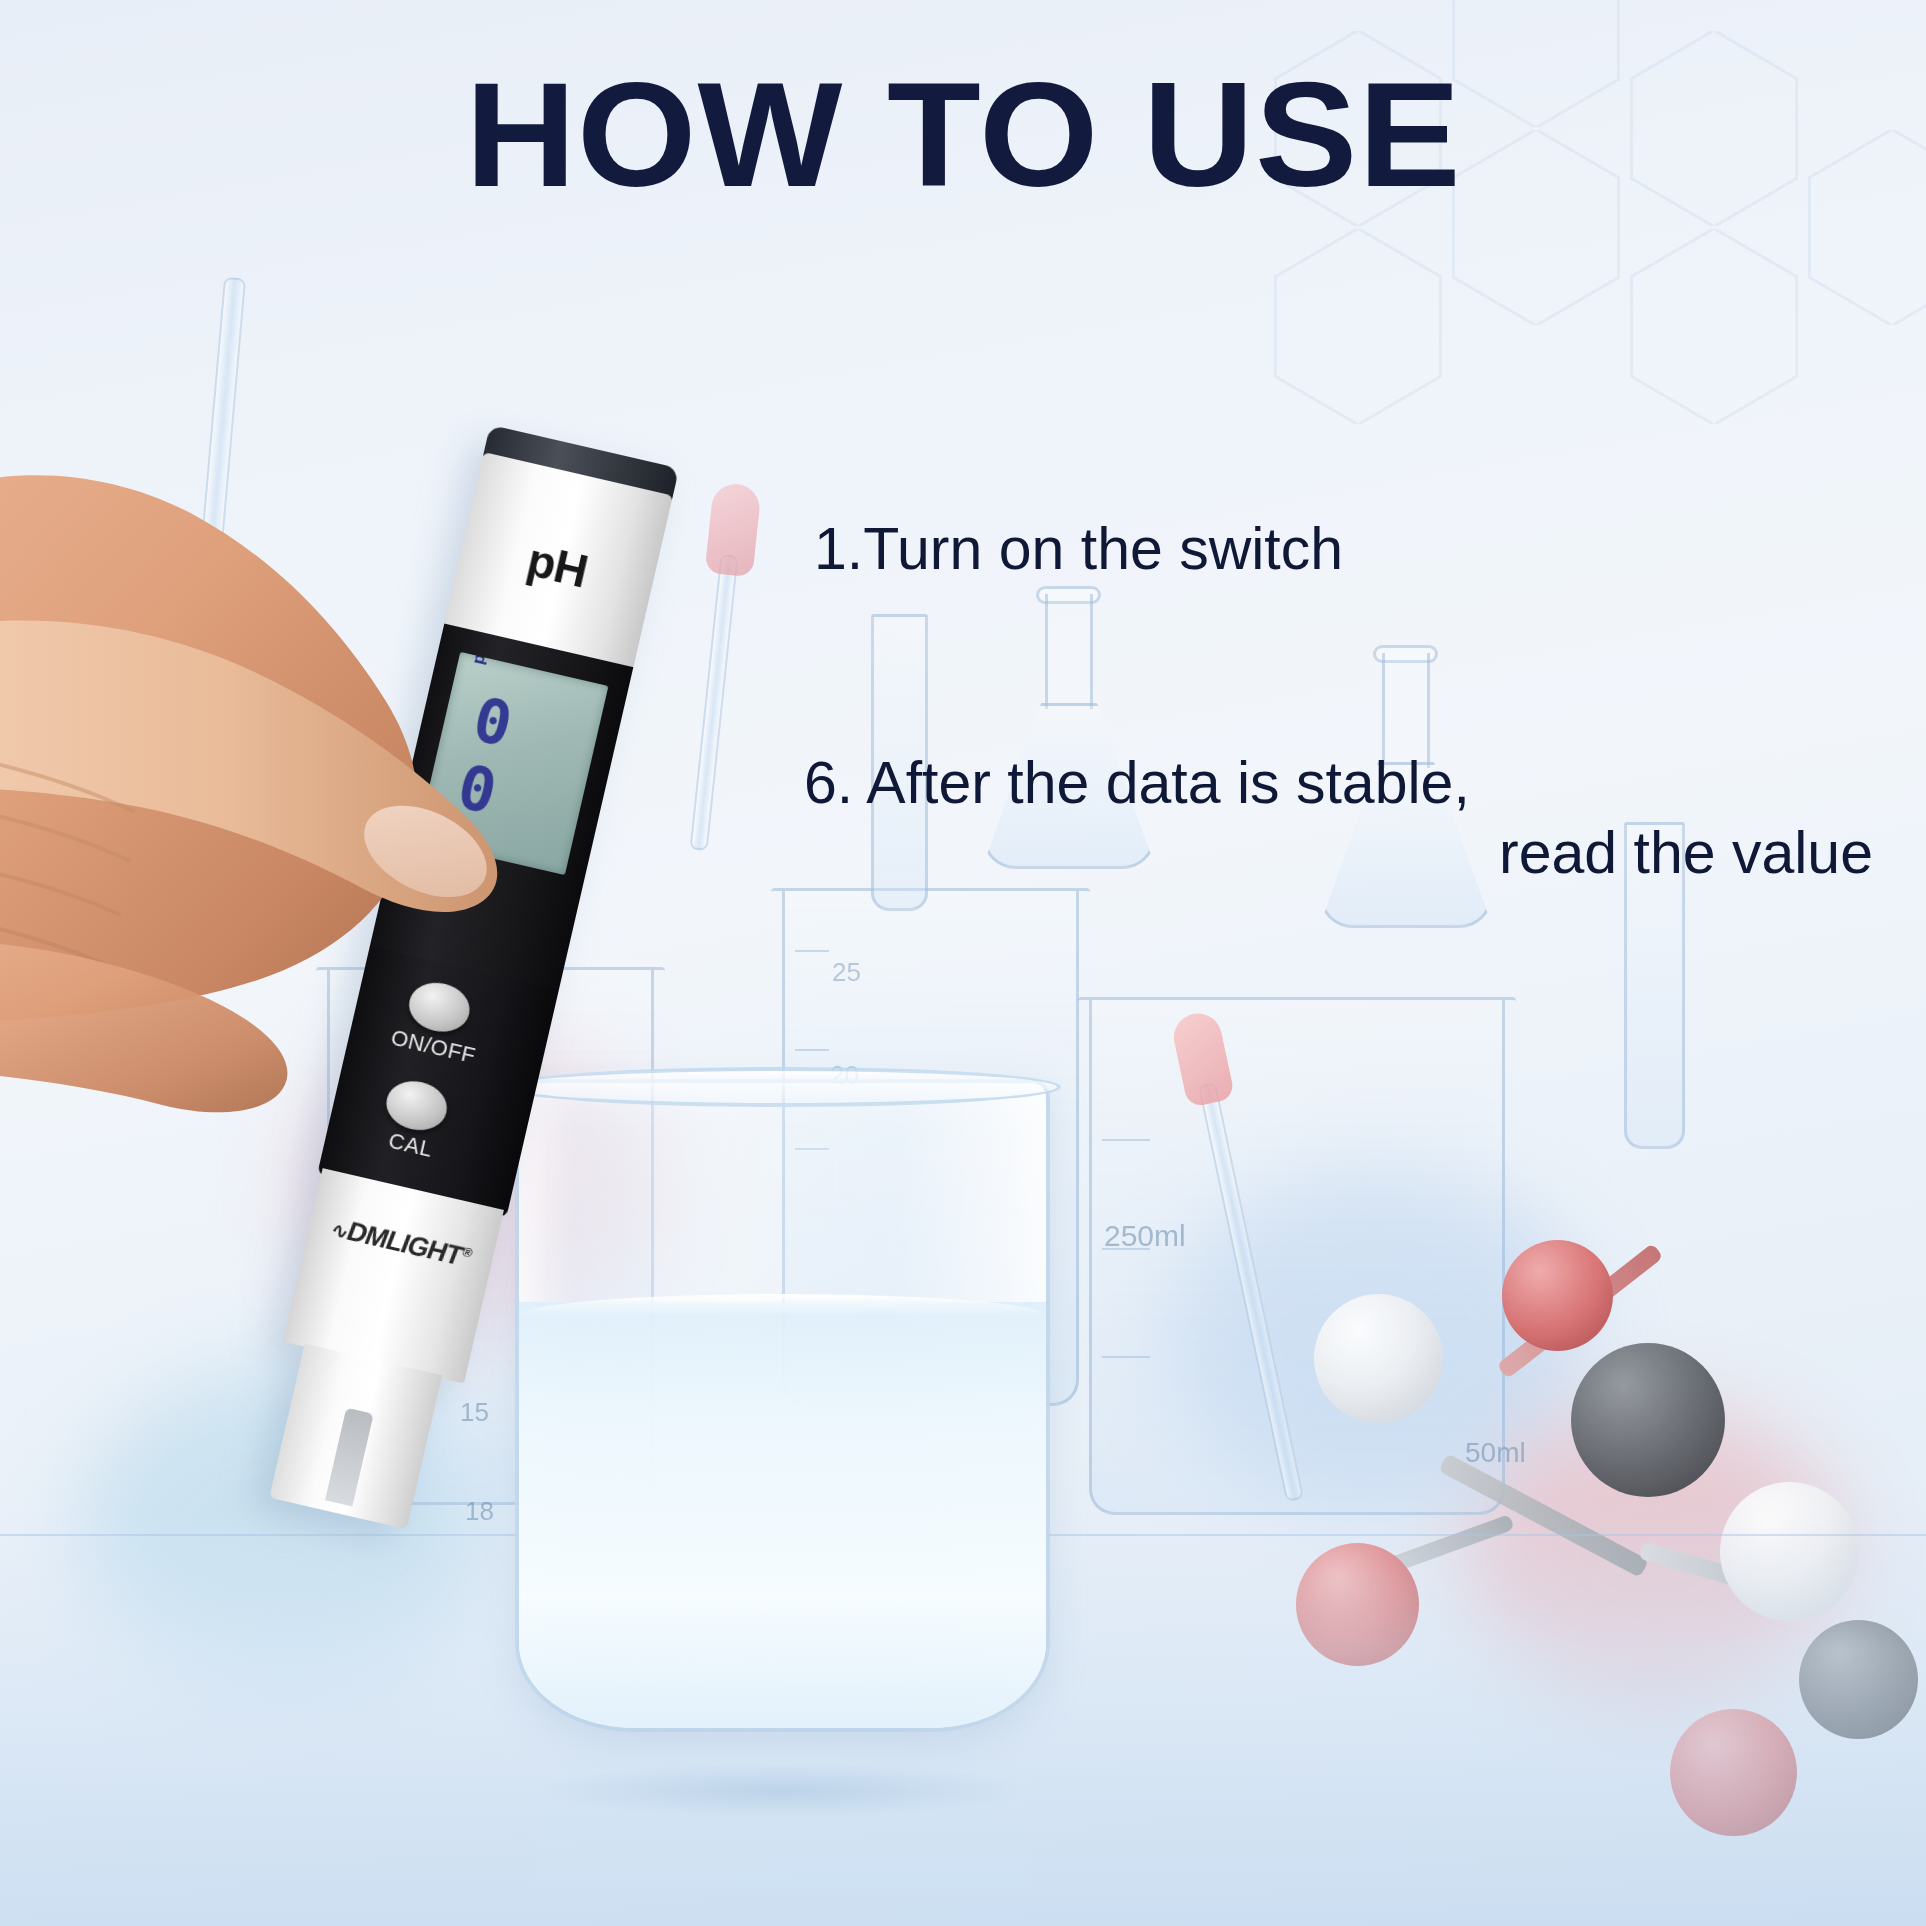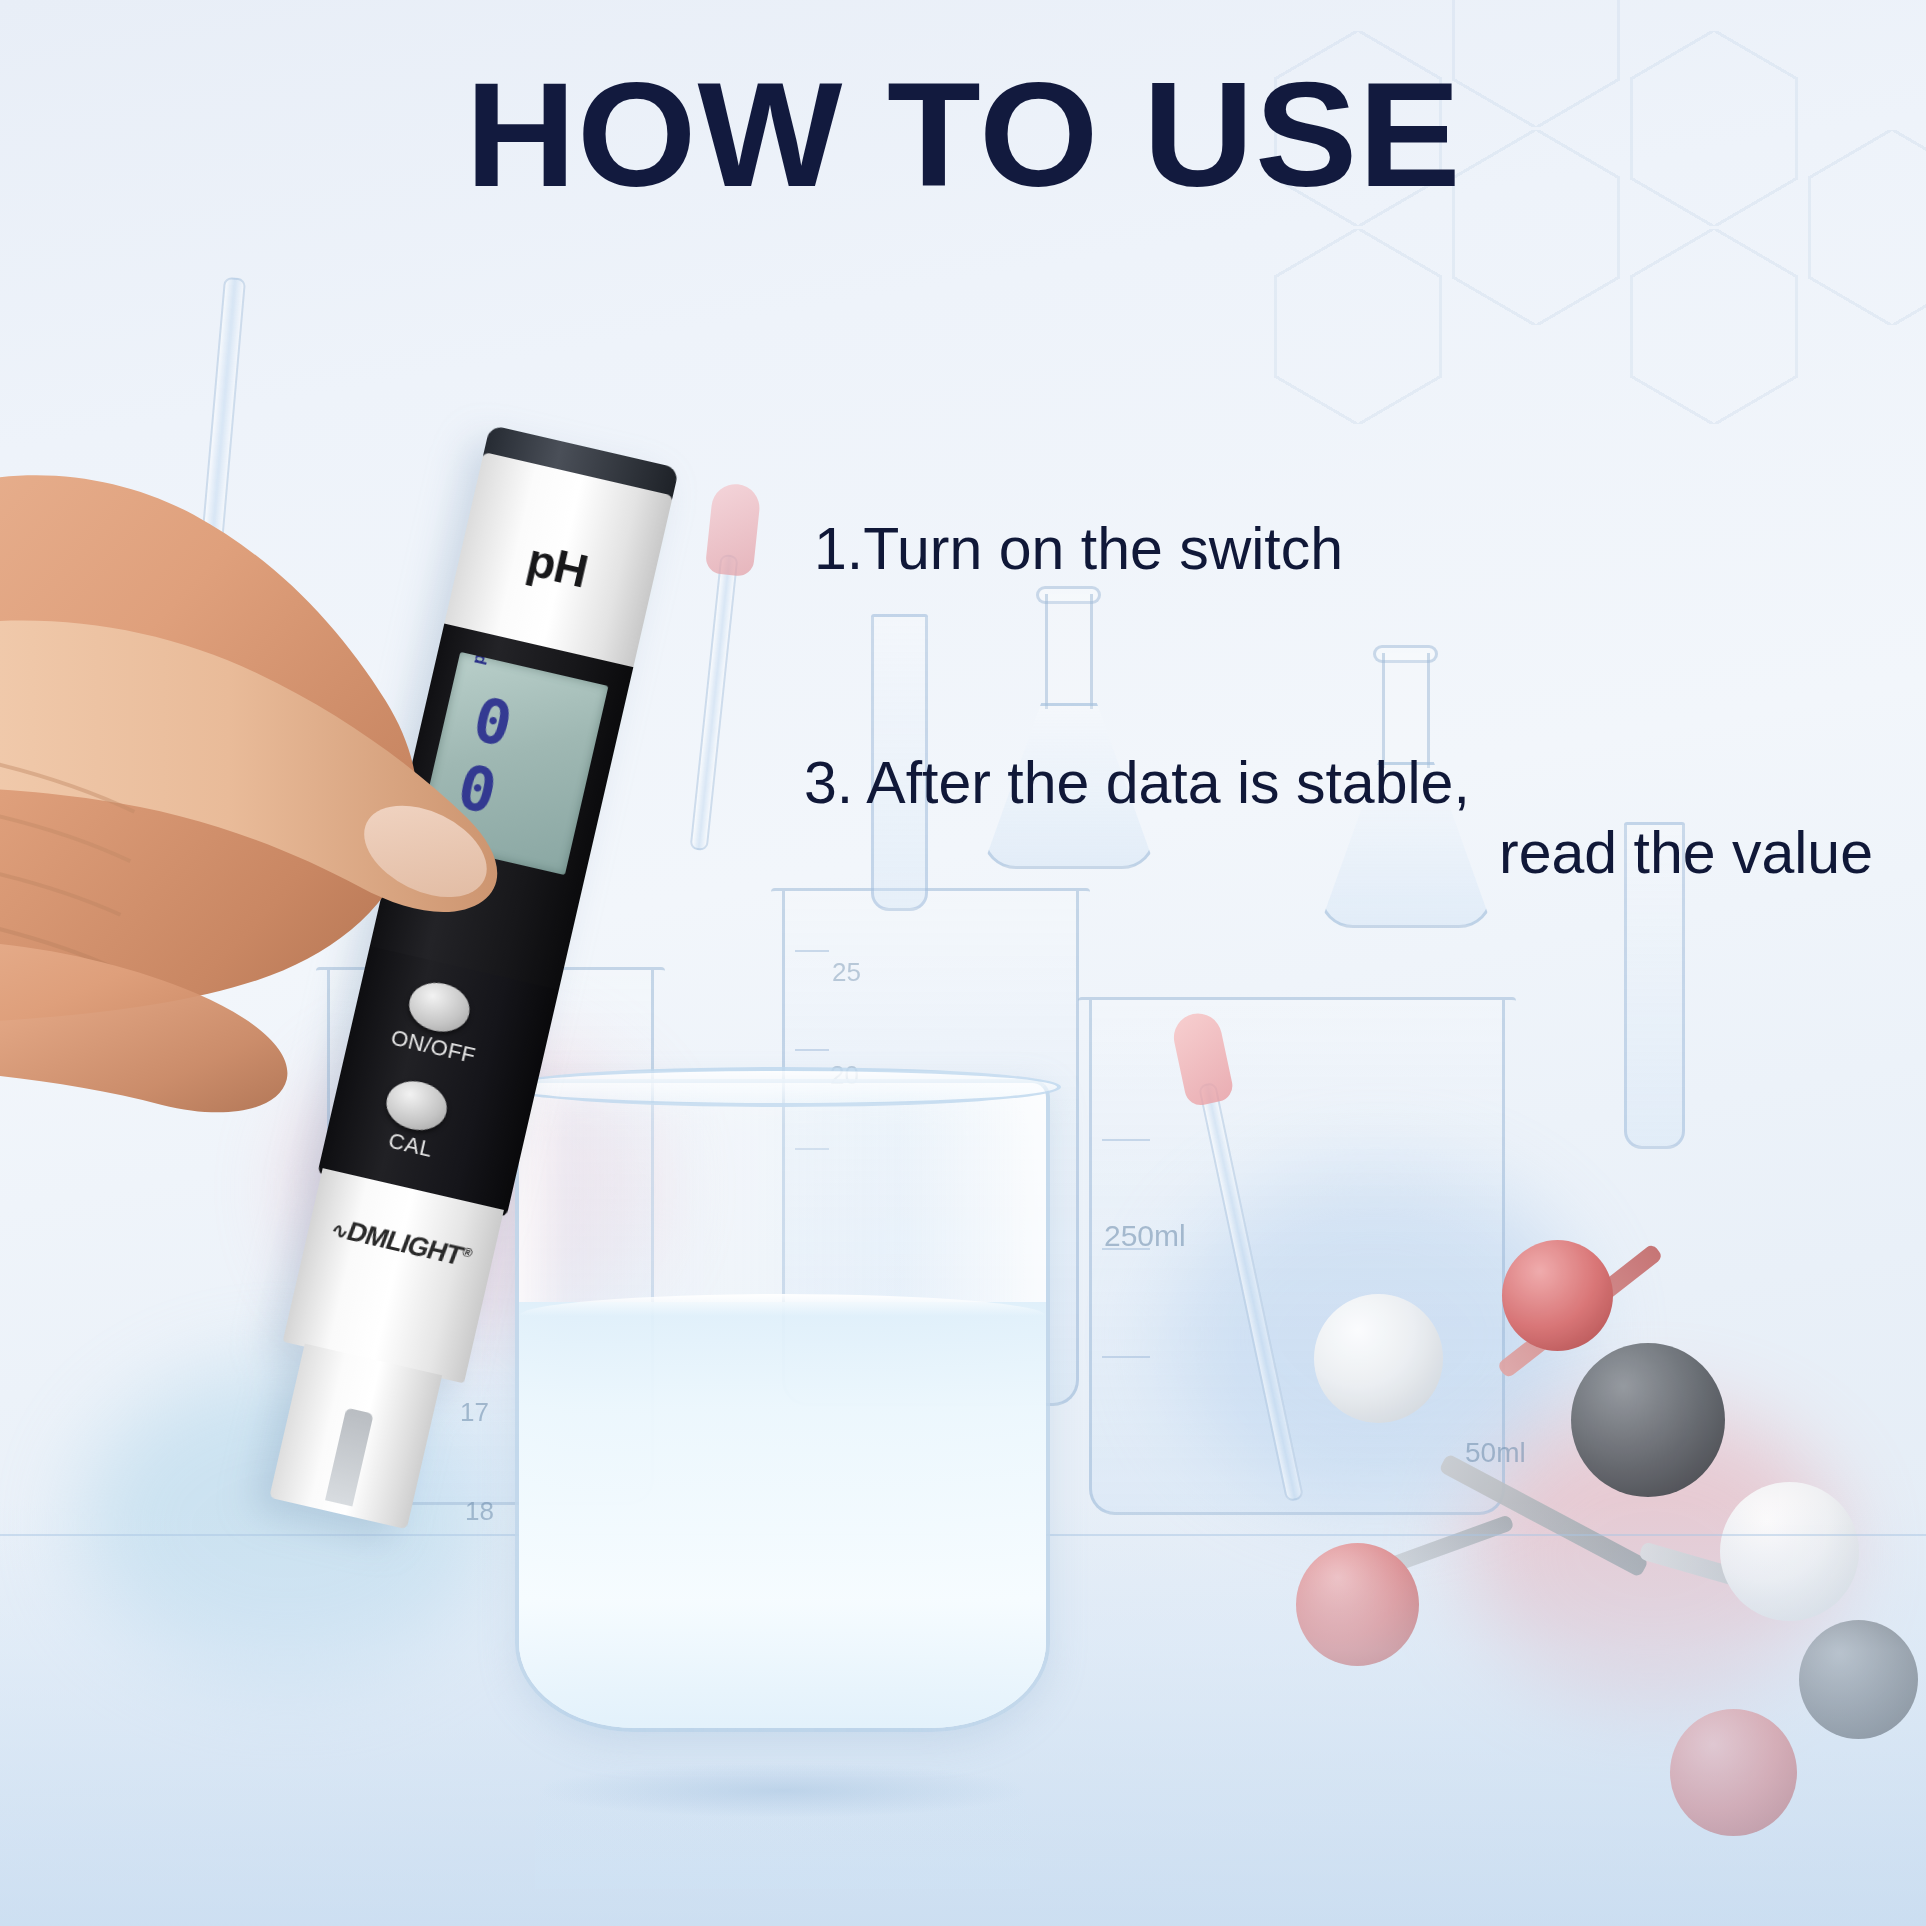--- a/index.html
+++ b/index.html
@@ -350,21 +350,21 @@
     <div class="beaker" style="left:327px; top:970px; width:327px; height:535px;">
       <div class="lip"></div>
       <div class="grad" style="top:119px;"></div>
       <div class="grad" style="top:208px;"></div>
       <div class="grad" style="top:297px;"></div>
       <div class="grad" style="top:386px;"></div>
     </div>
     <div class="scale-text" style="left:356px; top:1183px; font-size:22px; line-height:1.1;">25 APPROX</div>
     <div class="scale-text" style="left:832px; top:941px;">25</div>
     <div class="scale-text" style="left:830px; top:1044px;">20</div>
-    <div class="scale-text" style="left:460px; top:1381px;">17</div>
+    <div class="scale-text" style="left:460px; top:1381px;">15</div>
     <div class="scale-text" style="left:465px; top:1480px;">18</div>
 
     <div class="beaker" style="left:782px; top:891px; width:297px; height:515px;">
       <div class="lip"></div>
       <div class="grad" style="top:59px;"></div>
       <div class="grad" style="top:158px;"></div>
       <div class="grad" style="top:257px;"></div>
     </div>
 
     <div class="beaker" style="left:1089px; top:1000px; width:416px; height:515px;">
@@ -492,19 +492,19 @@
     <path d="M10,486 C66,498 118,514 162,534" stroke="#b8815f" stroke-width="4" fill="none" opacity=".35"></path>
     <path d="M6,540 C58,552 112,568 156,588" stroke="#b07a59" stroke-width="4" fill="none" opacity=".30"></path>
 
     <path d="M-60,560 C40,556 150,576 240,614 C300,640 336,672 330,700
              C322,732 268,742 204,726 C120,704 20,692 -60,690 Z" fill="url(#skin)" opacity=".95"></path>
   </svg>
 
   <div class="steps">
     <div class="step s1">1.Turn on the switch</div>
     <div class="step s3">
-      <span>3. After the data is stable,</span>
+      <span>6. After the data is stable,</span>
       <span class="second-line">read the value</span>
     </div>
   </div>
 
 </div>
 
 
 </body></html>

